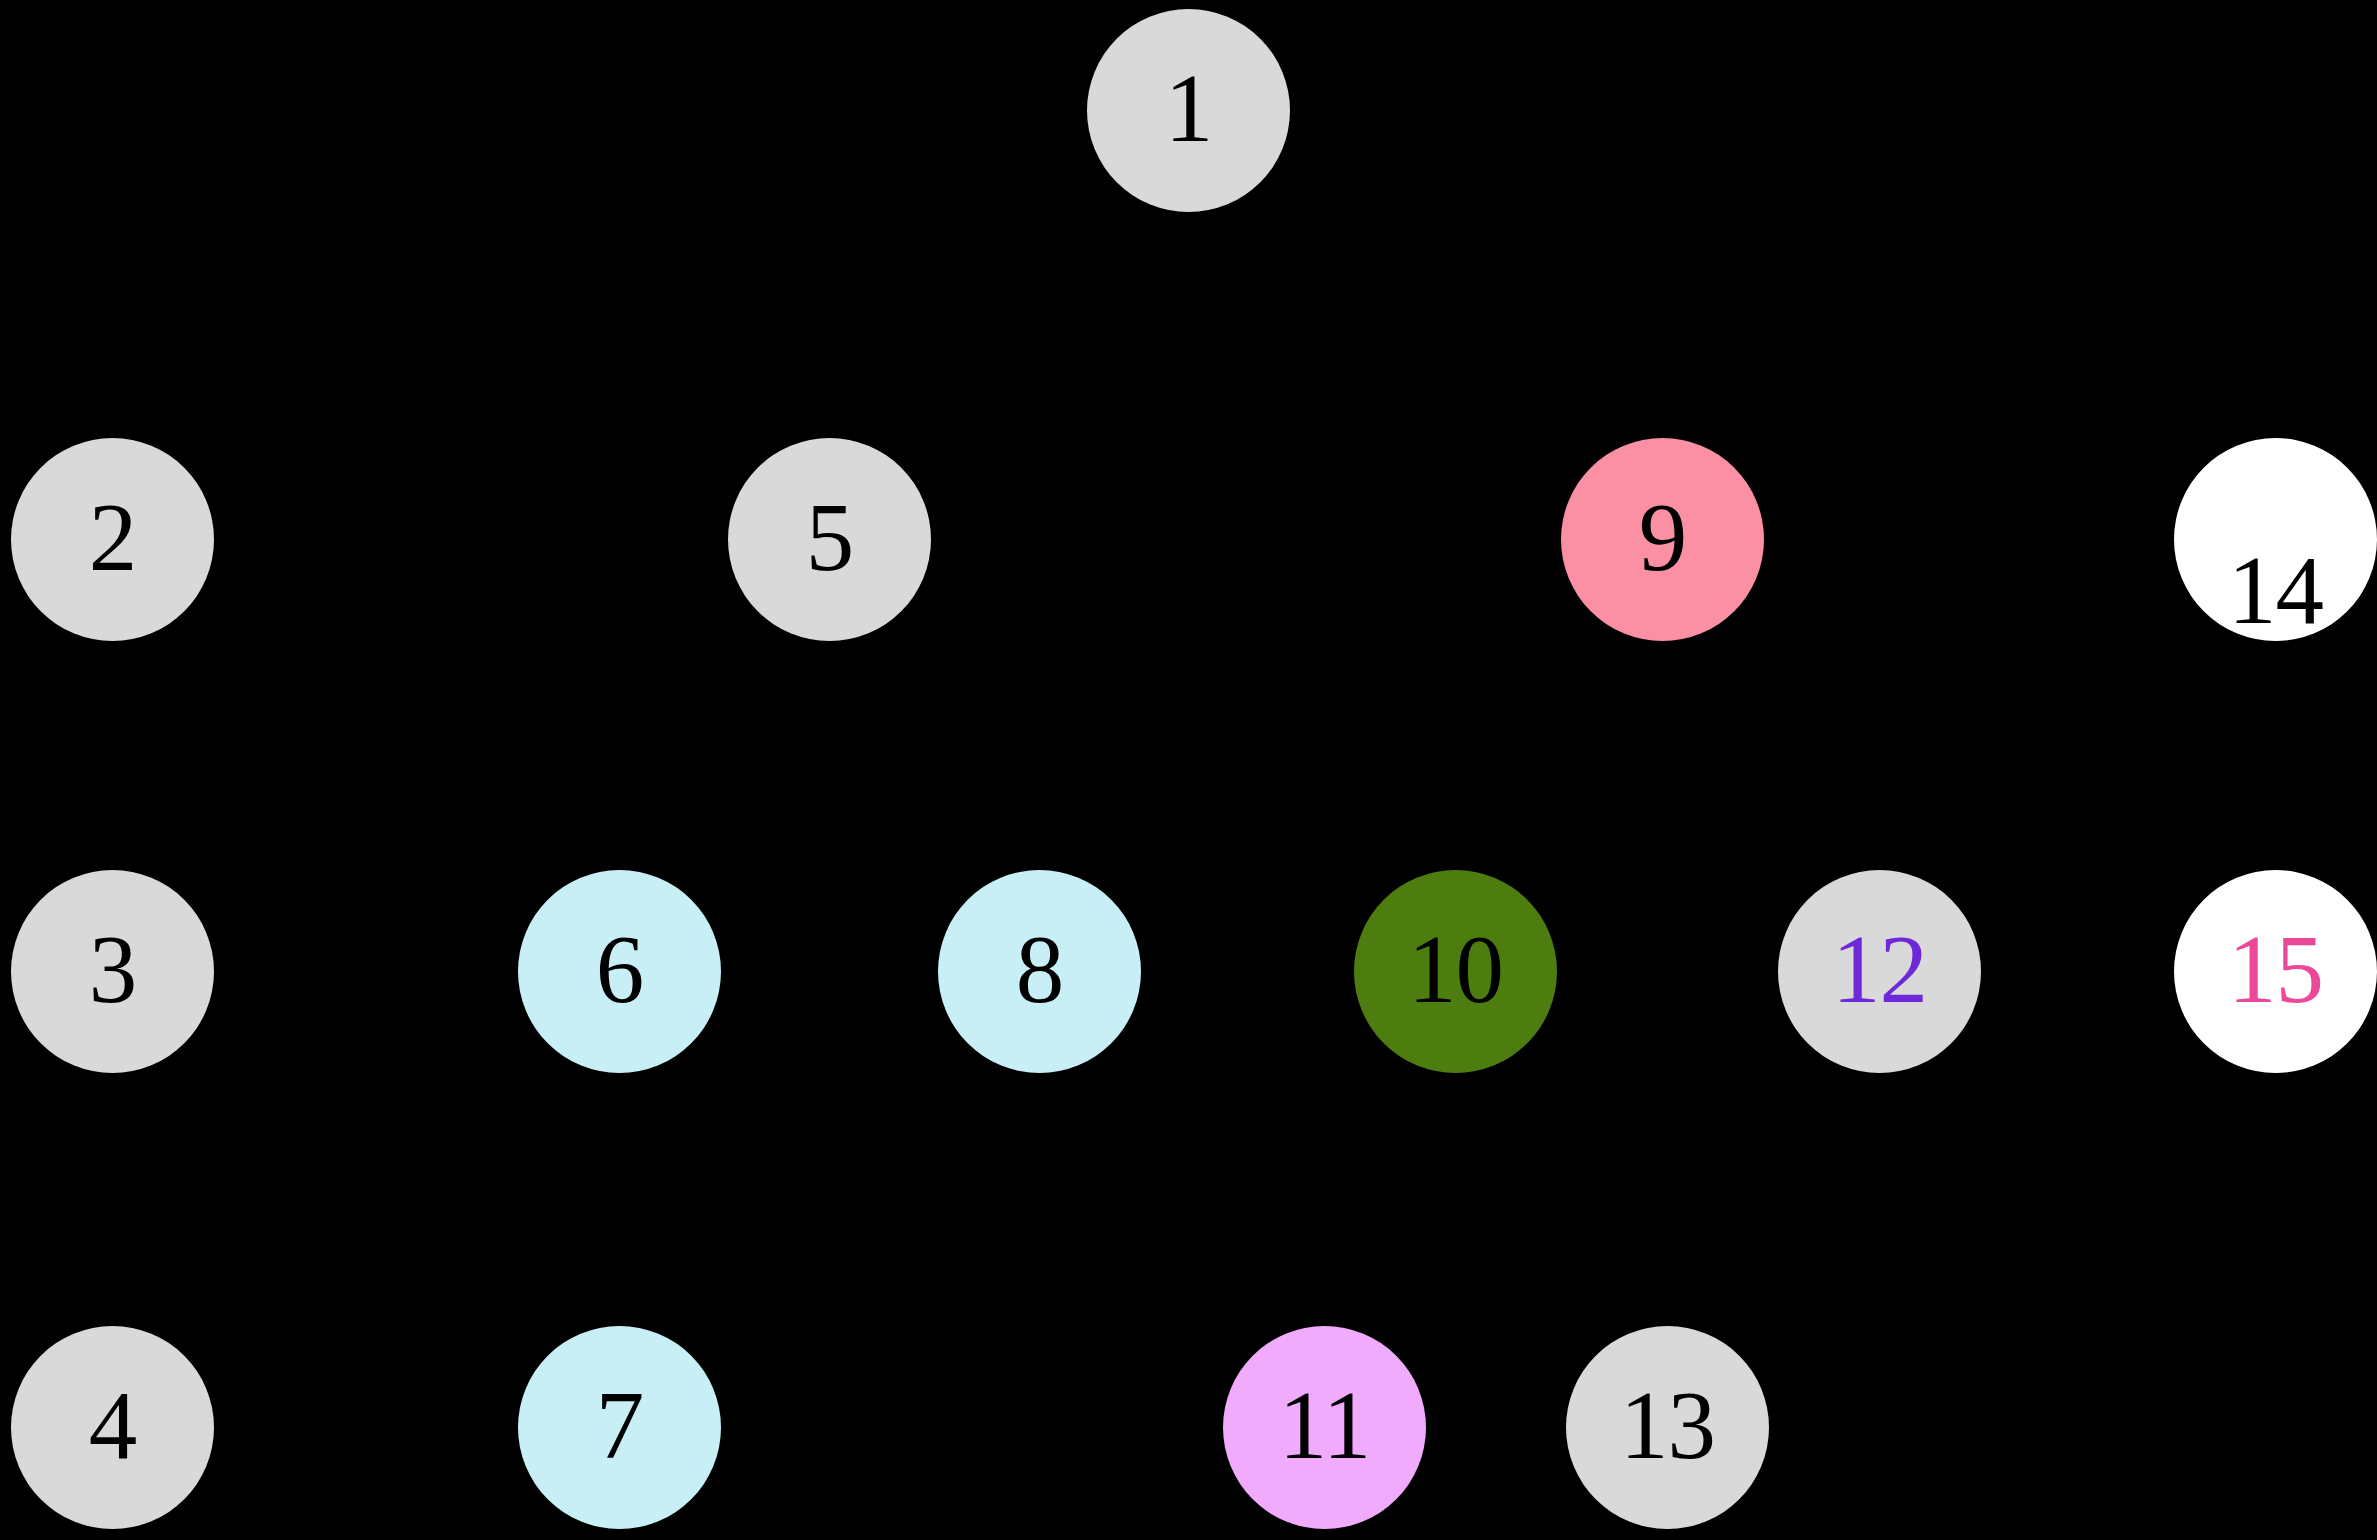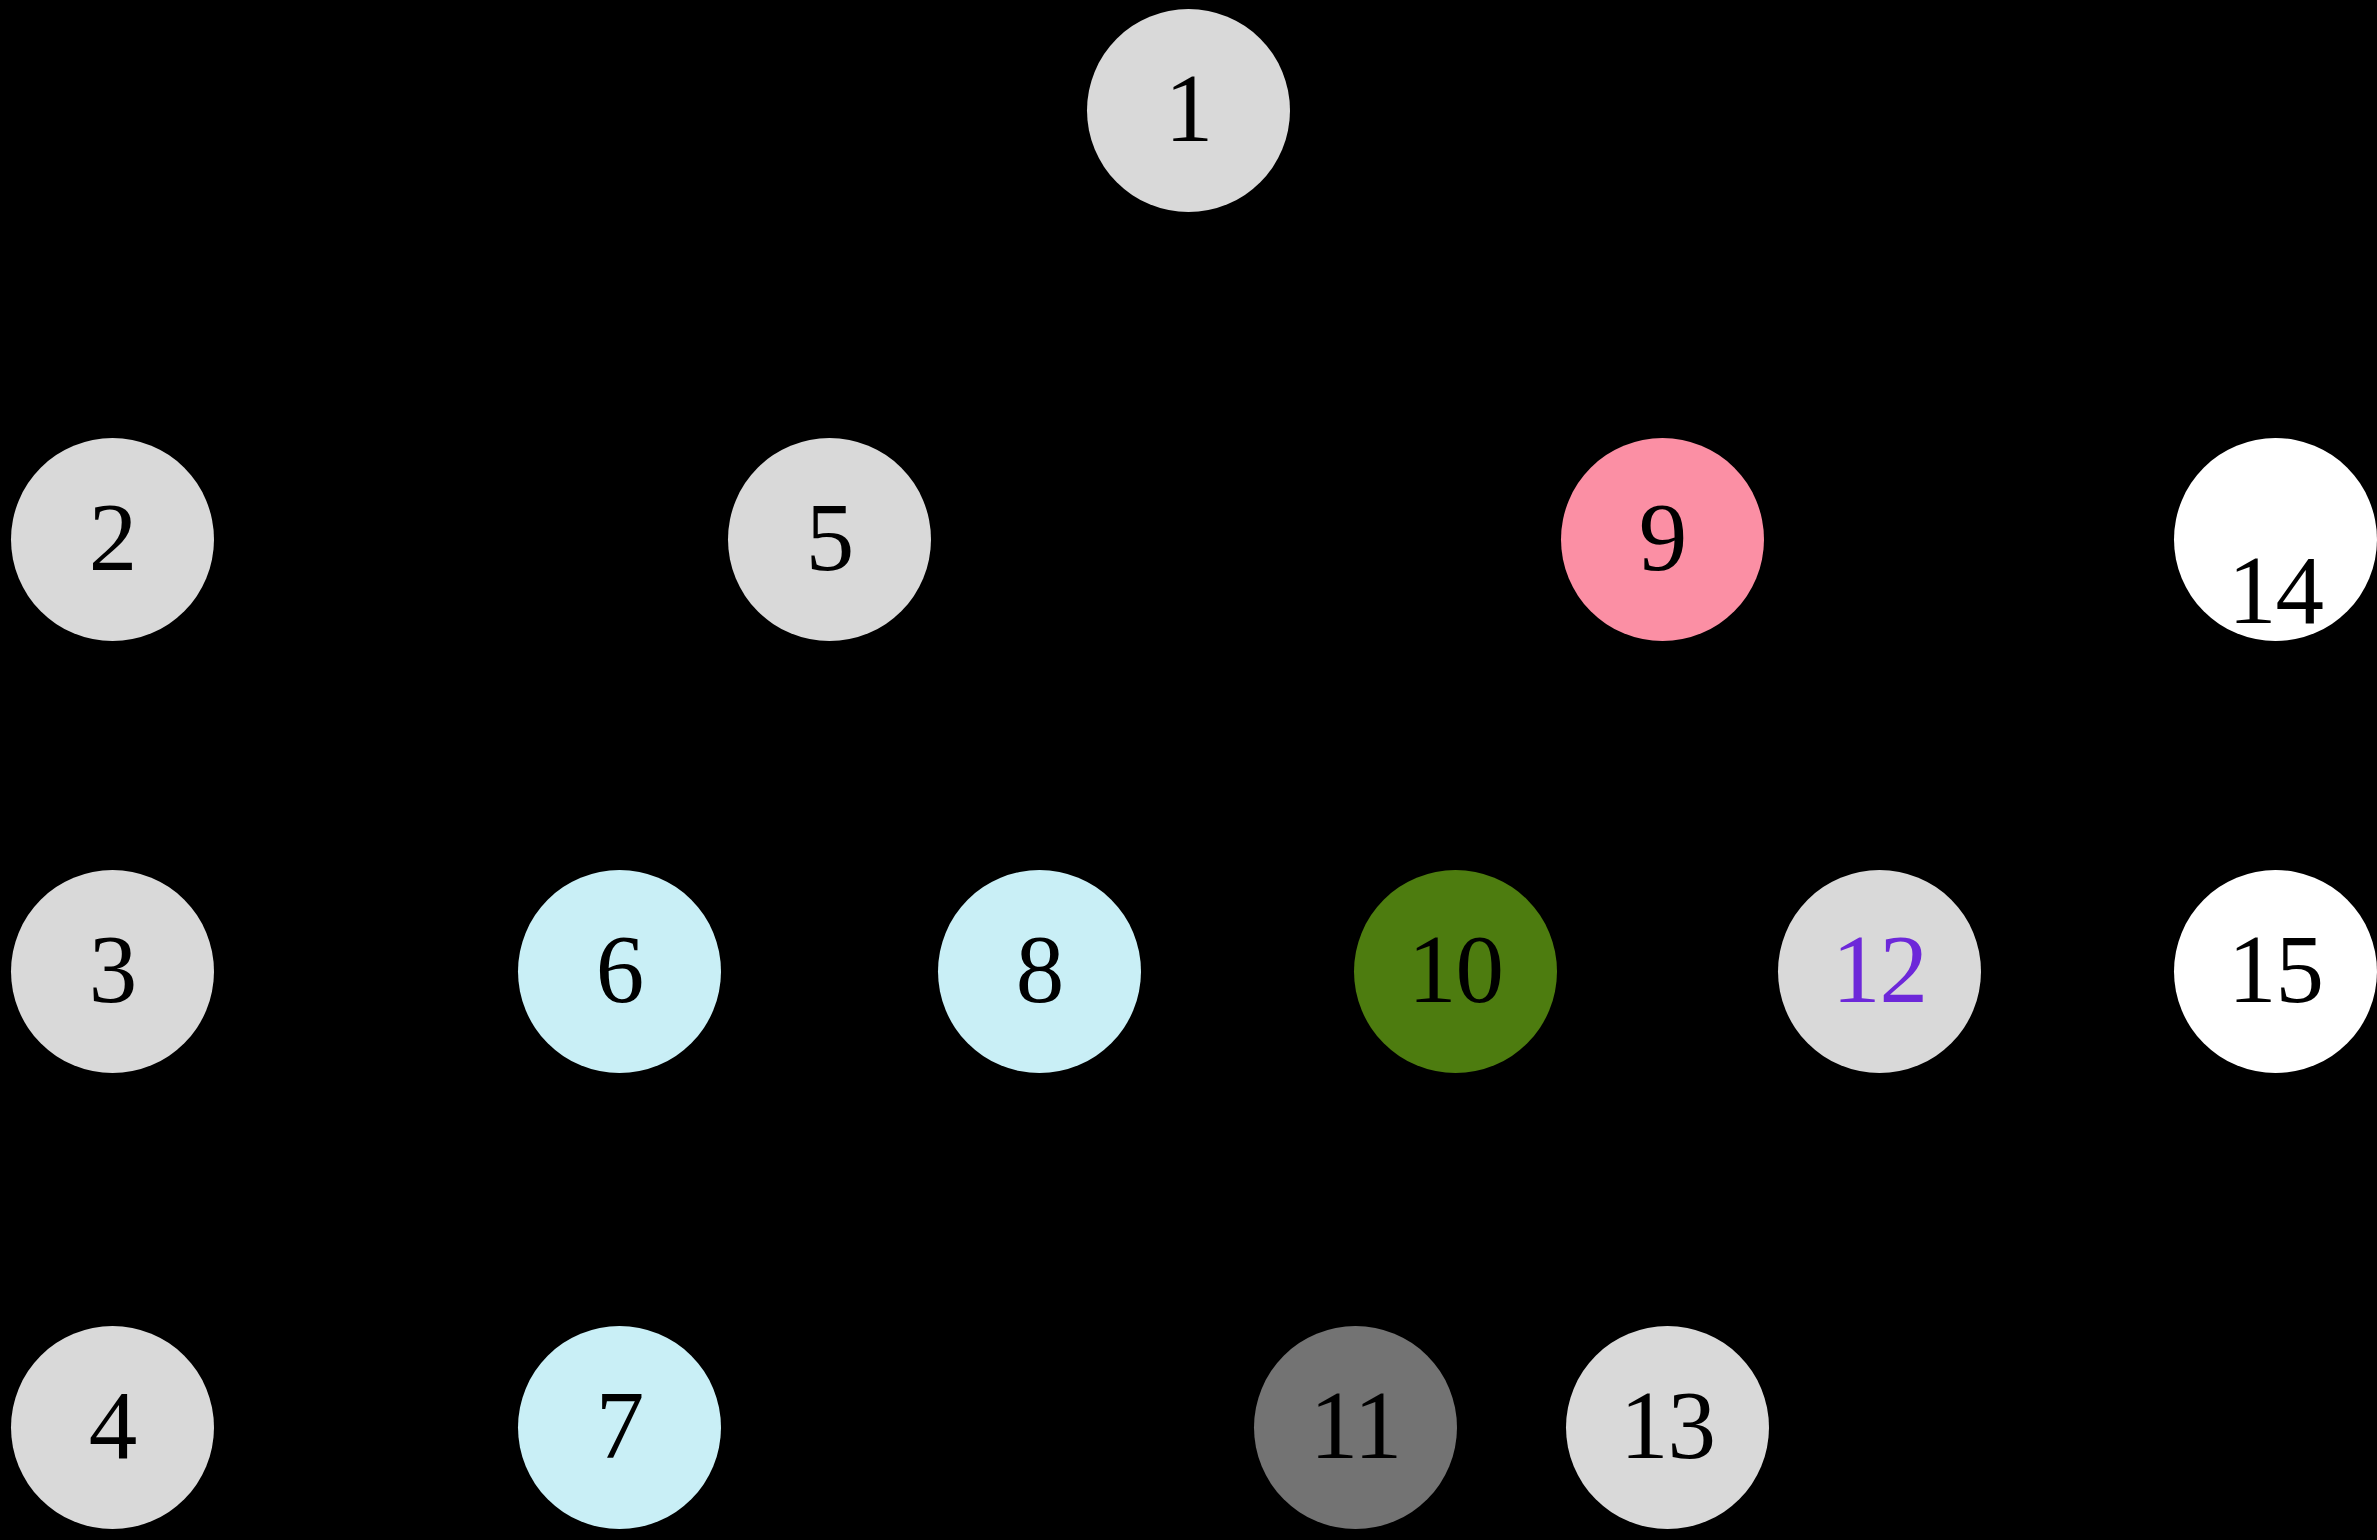--- a/index.html
+++ b/index.html
@@ -67,28 +67,28 @@
     <div class="node" style="left: 938px; top: 870px; width: 203px; height: 203px; background: rgb(201, 239, 246);">
       <span class="node-label" style="color: rgb(0, 0, 0);">8</span>
     </div>
     <div class="node" style="left: 1354px; top: 870px; width: 203px; height: 203px; background: #4d7c0f;">
       <span class="node-label" style="color: rgb(0, 0, 0);">10</span>
     </div>
     <div class="node" style="left: 1778px; top: 870px; width: 203px; height: 203px; background: rgb(217, 217, 217);">
       <span class="node-label" style="color: #6d28d9;">12</span>
     </div>
     <div class="node" style="left: 2174px; top: 870px; width: 203px; height: 203px; background: rgb(255, 255, 255);">
-      <span class="node-label" style="color: #000000;">15</span>
+      <span class="node-label" style="color: #ec4899;">15</span>
     </div>
     <div class="node" style="left: 11px; top: 1326px; width: 203px; height: 203px; background: rgb(217, 217, 217);">
       <span class="node-label" style="color: rgb(0, 0, 0);">4</span>
     </div>
     <div class="node" style="left: 518px; top: 1326px; width: 203px; height: 203px; background: rgb(201, 239, 246);">
       <span class="node-label" style="color: rgb(0, 0, 0);">7</span>
     </div>
-    <div class="node" style="left: 1254px; top: 1326px; width: 203px; height: 203px; background: #737373;">
+    <div class="node" style="left: 1223px; top: 1326px; width: 203px; height: 203px; background: #f0abfc;">
       <span class="node-label" style="color: rgb(0, 0, 0);">11</span>
     </div>
     <div class="node" style="left: 1566px; top: 1326px; width: 203px; height: 203px; background: rgb(217, 217, 217);">
       <span class="node-label" style="color: rgb(0, 0, 0);">13</span>
     </div>
   </div>
 
 
 </body></html>

